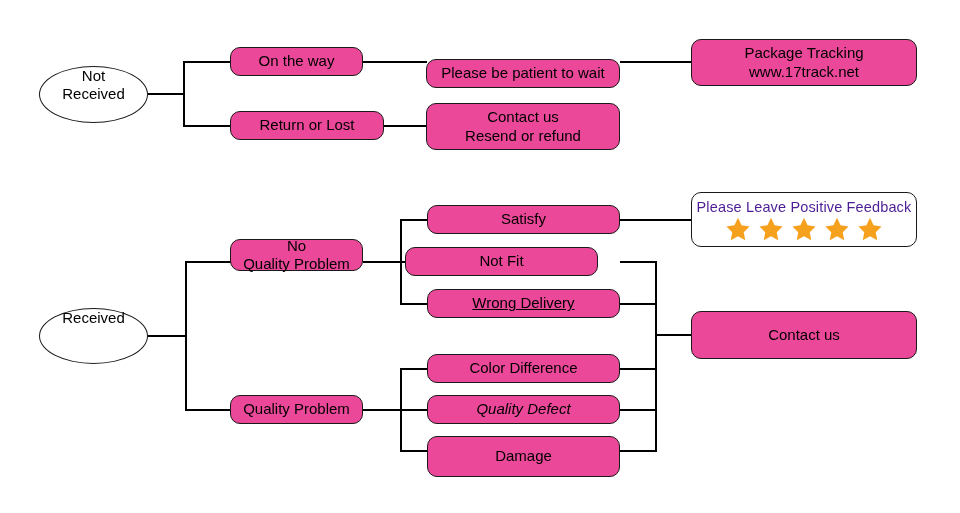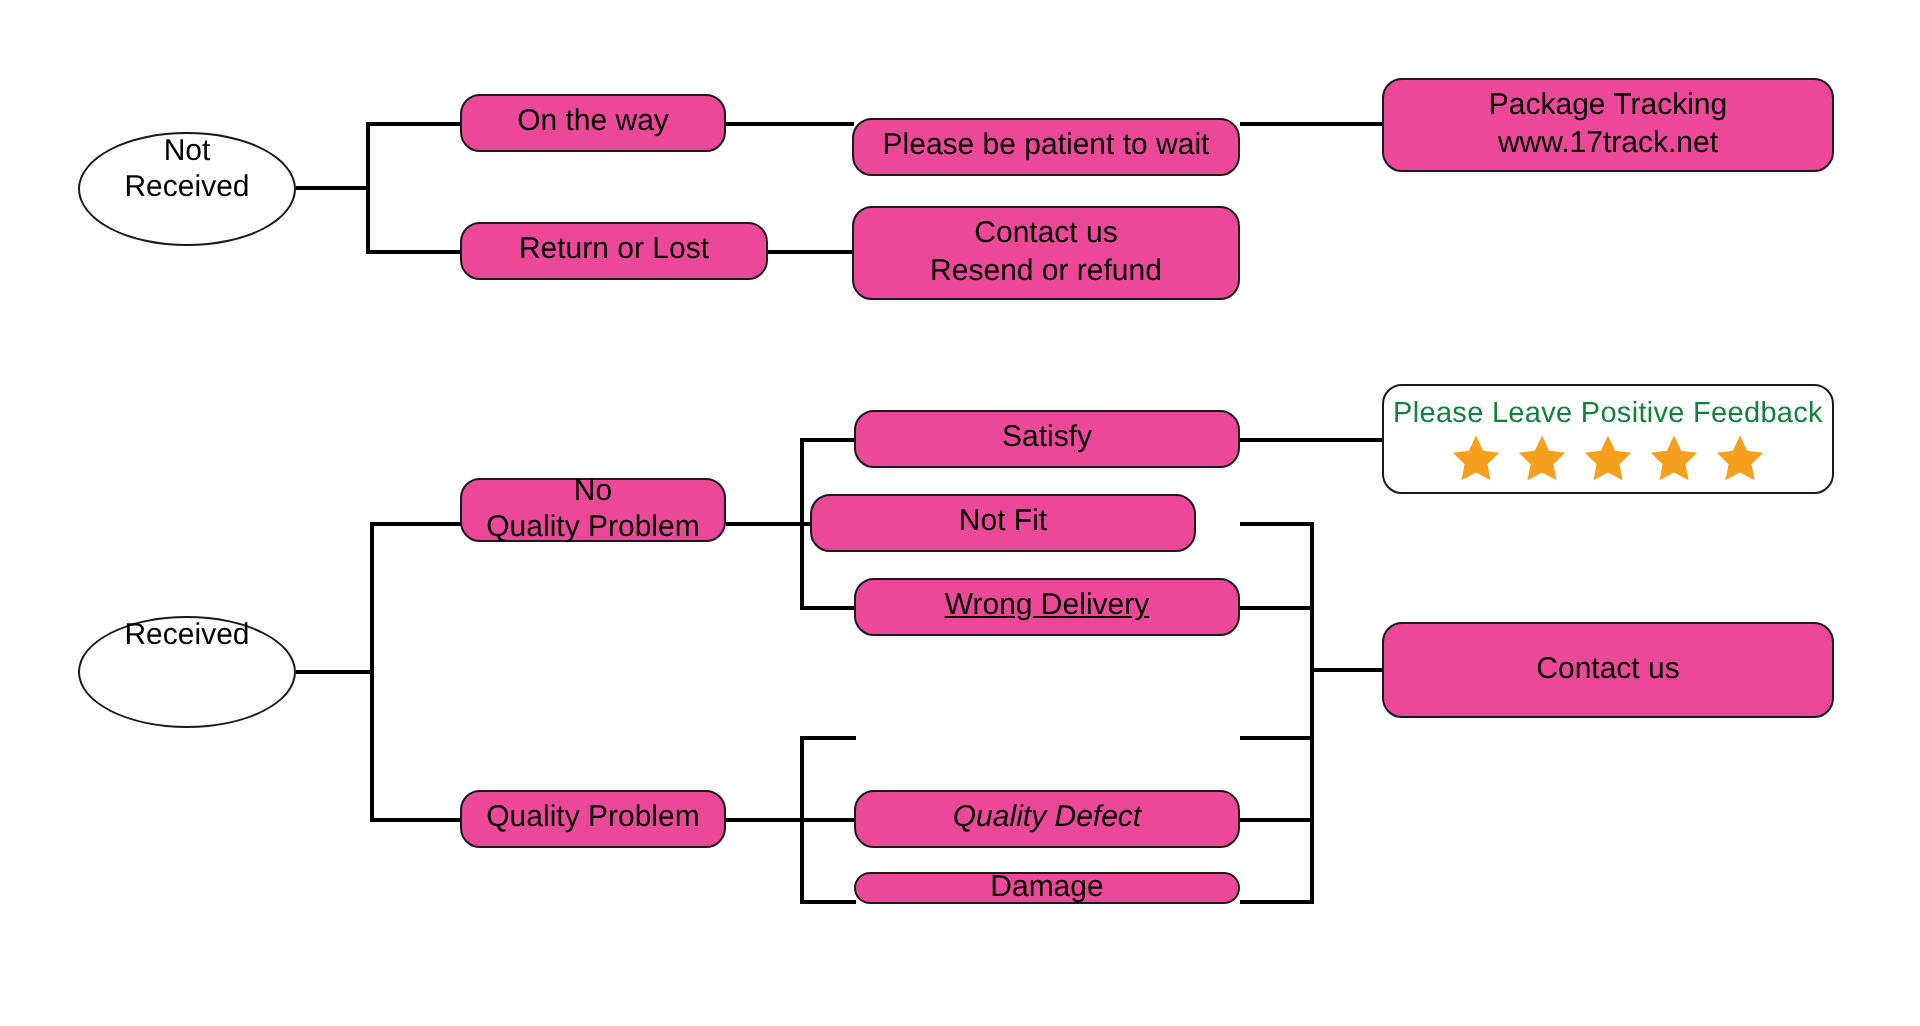--- a/index.html
+++ b/index.html
@@ -73,21 +73,21 @@
     background: #ffffff;
     display: flex;
     flex-direction: column;
     align-items: center;
     justify-content: center;
     z-index: 3;
     padding-top: 2px;
   }
   .feedback-text {
     font-size: 14.5px;
-    color: #15803d;
+    color: #4c1d95;
     white-space: nowrap;
     letter-spacing: 0.15px;
   }
   .stars {
     display: flex;
     gap: 7px;
     margin-top: 1px;
     line-height: 1;
   }
   .star {
@@ -211,24 +211,27 @@
   <div class="node" style="left:230px; top:395px; width:133px; height:29px;">
     <span class="ln">Quality Problem</span>
   </div>
 
   <div class="line h" style="left:363px; top:409px; width:38px;"></div>
   <div class="line v" style="left:400px; top:368px; height:84px;"></div>
   <div class="line h" style="left:400px; top:368px; width:28px;"></div>
   <div class="line h" style="left:400px; top:409px; width:28px;"></div>
   <div class="line h" style="left:400px; top:450px; width:28px;"></div>
 
+  <div class="node" style="left:427px; top:354px; width:193px; height:29px;">
+    <span class="ln">Color Difference</span>
+  </div>
   <div class="node" style="left:427px; top:395px; width:193px; height:29px;font-style:italic;">
     <span class="ln">Quality Defect</span>
   </div>
-  <div class="node" style="left:427px; top:436px; width:193px; height:16px;">
+  <div class="node" style="left:427px; top:436px; width:193px; height:41px;">
     <span class="ln">Damage</span>
   </div>
 
   <div class="line h" style="left:620px; top:261px; width:37px;"></div>
   <div class="line h" style="left:620px; top:303px; width:37px;"></div>
   <div class="line h" style="left:620px; top:368px; width:37px;"></div>
   <div class="line h" style="left:620px; top:409px; width:37px;"></div>
   <div class="line h" style="left:620px; top:450px; width:37px;"></div>
   <div class="line v" style="left:655px; top:261px; height:191px;"></div>
   <div class="line h" style="left:655px; top:334px; width:37px;"></div>

